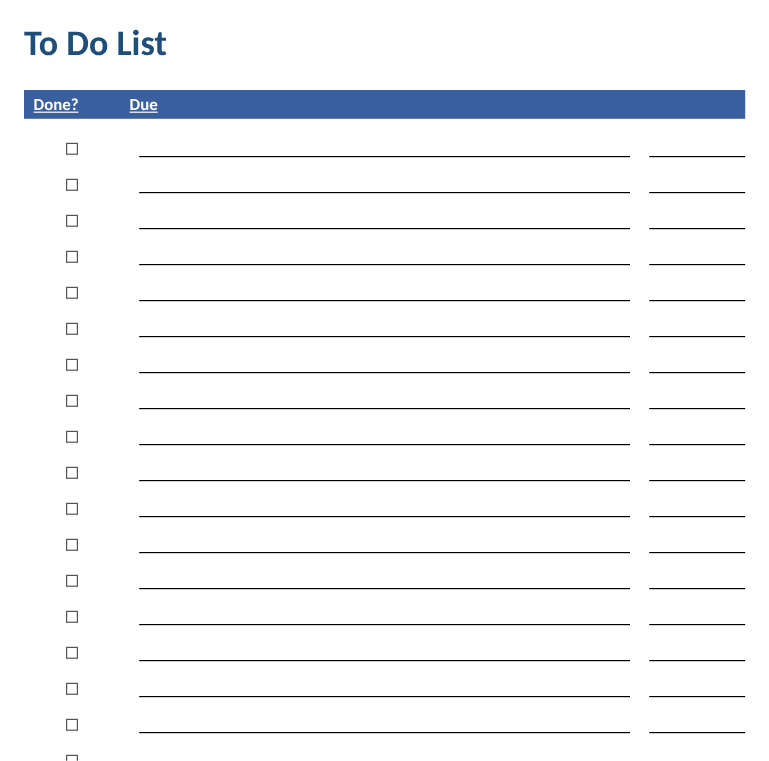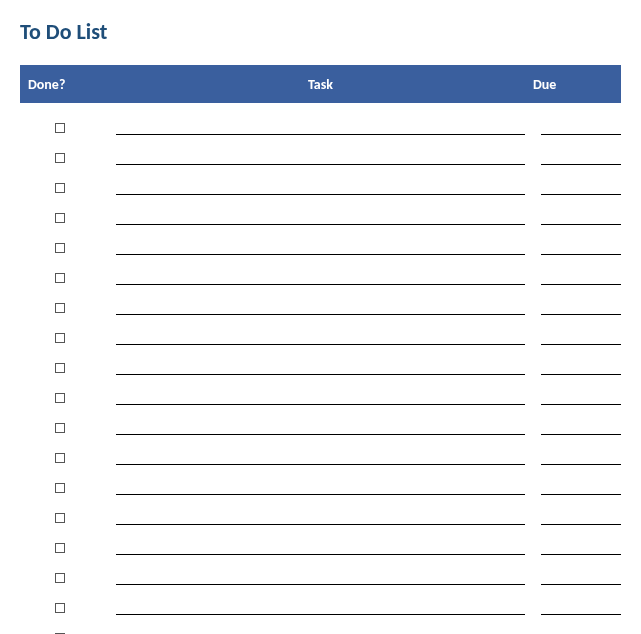--- a/index.html
+++ b/index.html
@@ -5,33 +5,34 @@
     * { margin: 0; padding: 0; box-sizing: border-box; }
     body {
       font-family: Calibri, Arial, sans-serif;
       background: #ffffff;
       width: 641px;
       height: 634px;
       padding: 18px 20px;
     }
     .title {
       color: #1f4e79;
-      font-size: 22px;
+      font-size: 30px;
       font-weight: bold;
       margin-bottom: 20px;
     }
     .header-bar {
       background: #3a5f9e;
       color: #ffffff;
       font-weight: bold;
       font-size: 14px;
       display: flex;
       align-items: center;
-      height: 38px;
+      height: 24px;
       padding: 0 8px;
+      text-decoration: underline;
     }
     .col-done { width: 80px; text-align: left; }
     .col-task { flex: 1; text-align: center; }
     .col-due  { width: 80px; text-align: left; }
     .rows { margin-top: 10px; }
     .row {
       display: flex;
       align-items: center;
       height: 30px;
       gap: 16px;
@@ -60,21 +61,20 @@
       height: 14px;
     }
   </style>
 </head>
 <body>
 
 <h1 class="title">To Do List</h1>
 
 <div class="header-bar">
   <div class="col-done">Done?</div>
-  <div class="col-task">Task</div>
   <div class="col-due">Due</div>
 </div>
 
 <div class="rows" id="rows-container">
     <div class="row">
       <div class="cell-done">
         <span class="checkbox"></span>
       </div>
       <div class="cell-task"></div>
       <div class="cell-due"></div>

